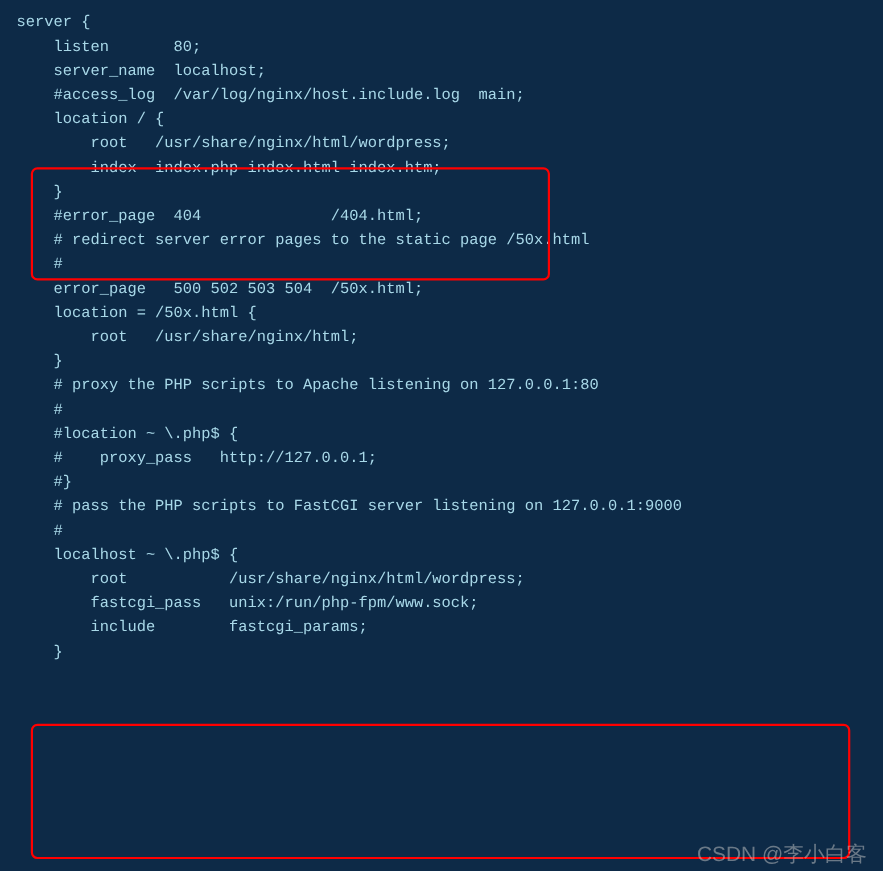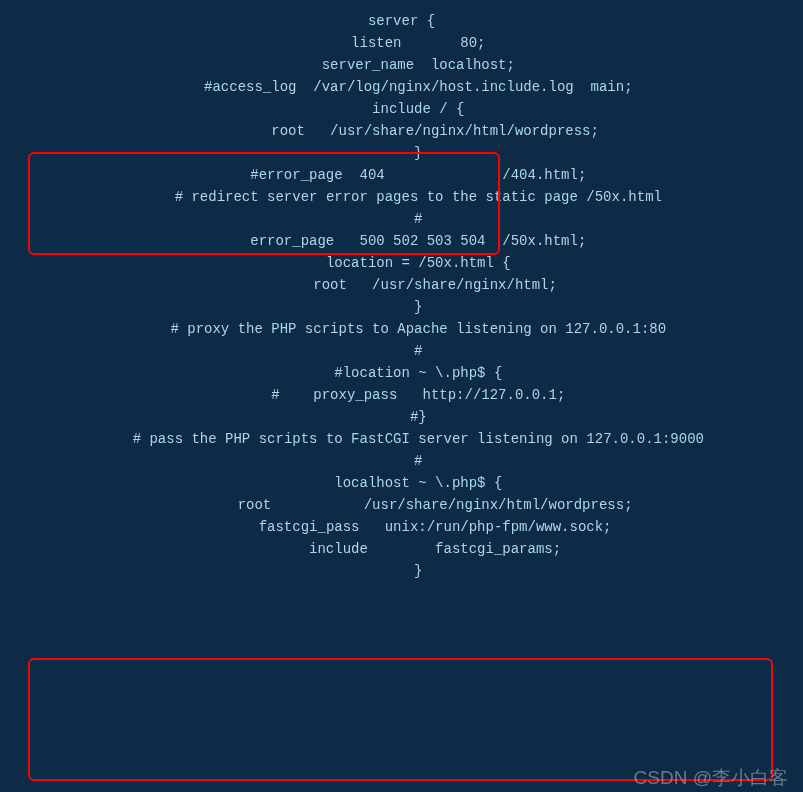--- a/index.html
+++ b/index.html
@@ -1,19 +1,18 @@
 <!DOCTYPE html>
 <html><head>
   <meta charset="utf-8">
   <style>
     * {
       margin: 0;
       padding: 0;
       box-sizing: border-box;
-      text-align: center;
     }
     body {
       background-color: #0d2a47;
       font-family: 'Consolas', 'Monaco', 'Courier New', monospace;
       font-size: 14px;
       color: #a8d8e8;
       padding: 10px 15px;
       width: 803px;
       height: 792px;
       position: relative;
@@ -54,22 +53,23 @@
 </head>
 <body>
 
 <div>
   <div class="code-line">server {</div>
   <div class="code-line">    listen       80;</div>
   <div class="code-line">    server_name  localhost;</div>
   <div class="code-line"></div>
   <div class="code-line">    #access_log  /var/log/nginx/host.include.log  main;</div>
   <div class="code-line"></div>
-  <div class="code-line">    include / {</div>
+  <div class="code-line">    location / {</div>
   <div class="code-line">        root   /usr/share/nginx/html/wordpress;</div>
+  <div class="code-line">        index  index.php index.html index.htm;</div>
   <div class="code-line">    }</div>
   <div class="code-line"></div>
   <div class="code-line">    #error_page  404              /404.html;</div>
   <div class="code-line"></div>
   <div class="code-line">    # redirect server error pages to the static page /50x.html</div>
   <div class="code-line">    #</div>
   <div class="code-line">    error_page   500 502 503 504  /50x.html;</div>
   <div class="code-line">    location = /50x.html {</div>
   <div class="code-line">        root   /usr/share/nginx/html;</div>
   <div class="code-line">    }</div>

